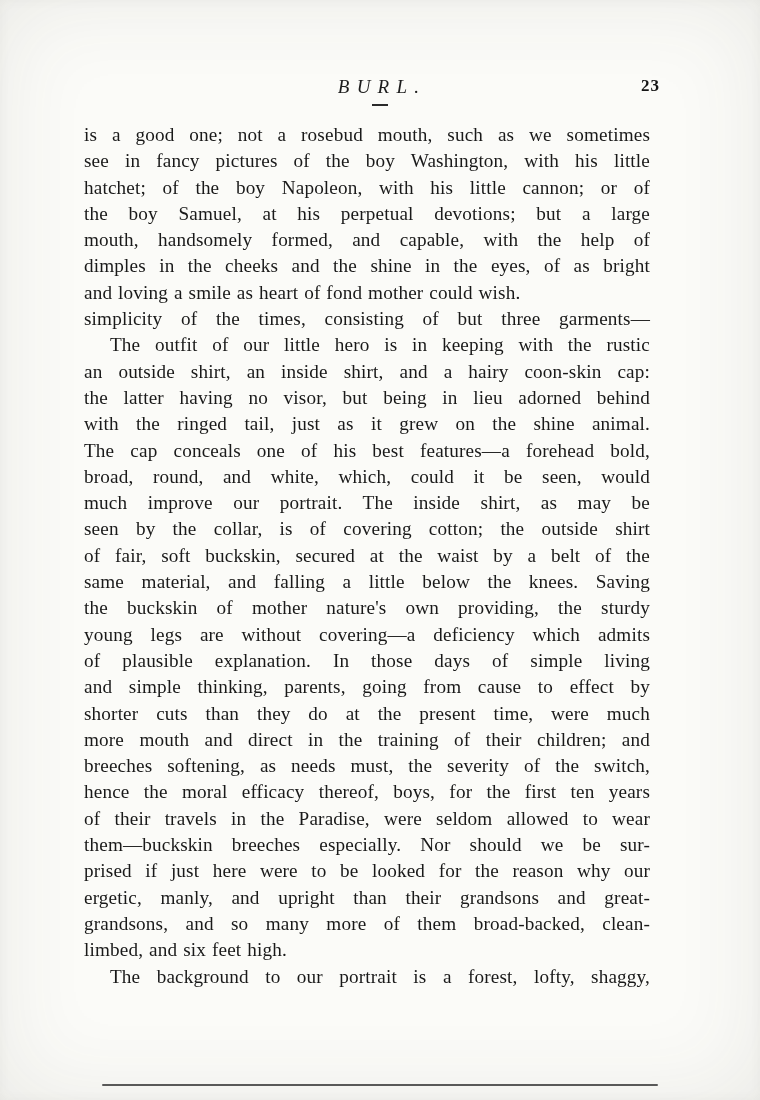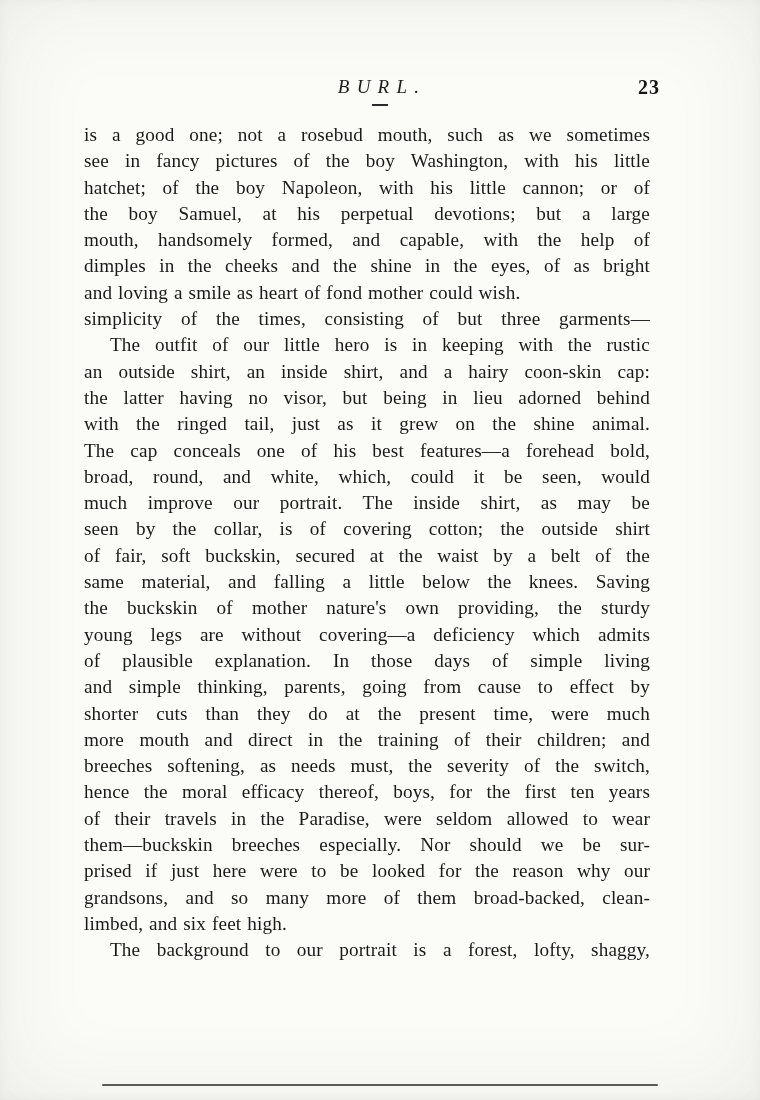--- a/index.html
+++ b/index.html
@@ -34,21 +34,21 @@
     font-weight: 400;
     font-size: 19px;
     letter-spacing: 0.38em;
     color: #1c1c1c;
   }
   .page-number {
     position: absolute;
     right: 4px;
     top: 0;
     font-weight: 700;
-    font-size: 20px;
+    font-size: 17px;
     letter-spacing: 1px;
     color: #151515;
   }
   .title-rule {
     position: absolute;
     top: 104px;
     left: 372px;
     width: 16px;
     height: 2px;
     background: #2a2a2a;
@@ -126,20 +126,21 @@
       <div class="line">young legs are without covering—a deficiency which admits</div>
       <div class="line">of plausible explanation.  In those days of simple living</div>
       <div class="line">and simple thinking, parents, going from cause to effect by</div>
       <div class="line">shorter cuts than they do at the present time, were much</div>
       <div class="line">more mouth and direct in the training of their children; and</div>
       <div class="line">breeches softening, as needs must, the severity of the switch,</div>
       <div class="line">hence the moral efficacy thereof, boys, for the first ten years</div>
       <div class="line">of their travels in the Paradise, were seldom allowed to wear</div>
       <div class="line">them—buckskin breeches especially.  Nor should we be sur-</div>
       <div class="line">prised if just here were to be looked for the reason why our</div>
+      <div class="line">ergetic, manly, and upright than their grandsons and great-</div>
       <div class="line">grandsons, and so many more of them broad-backed, clean-</div>
       <div class="line para-end">limbed, and six feet high.</div>
     </div>
 
     <div class="paragraph">
       <div class="line indent">The background to our portrait is a forest, lofty, shaggy,</div>
     </div>
 
   </div>
 

